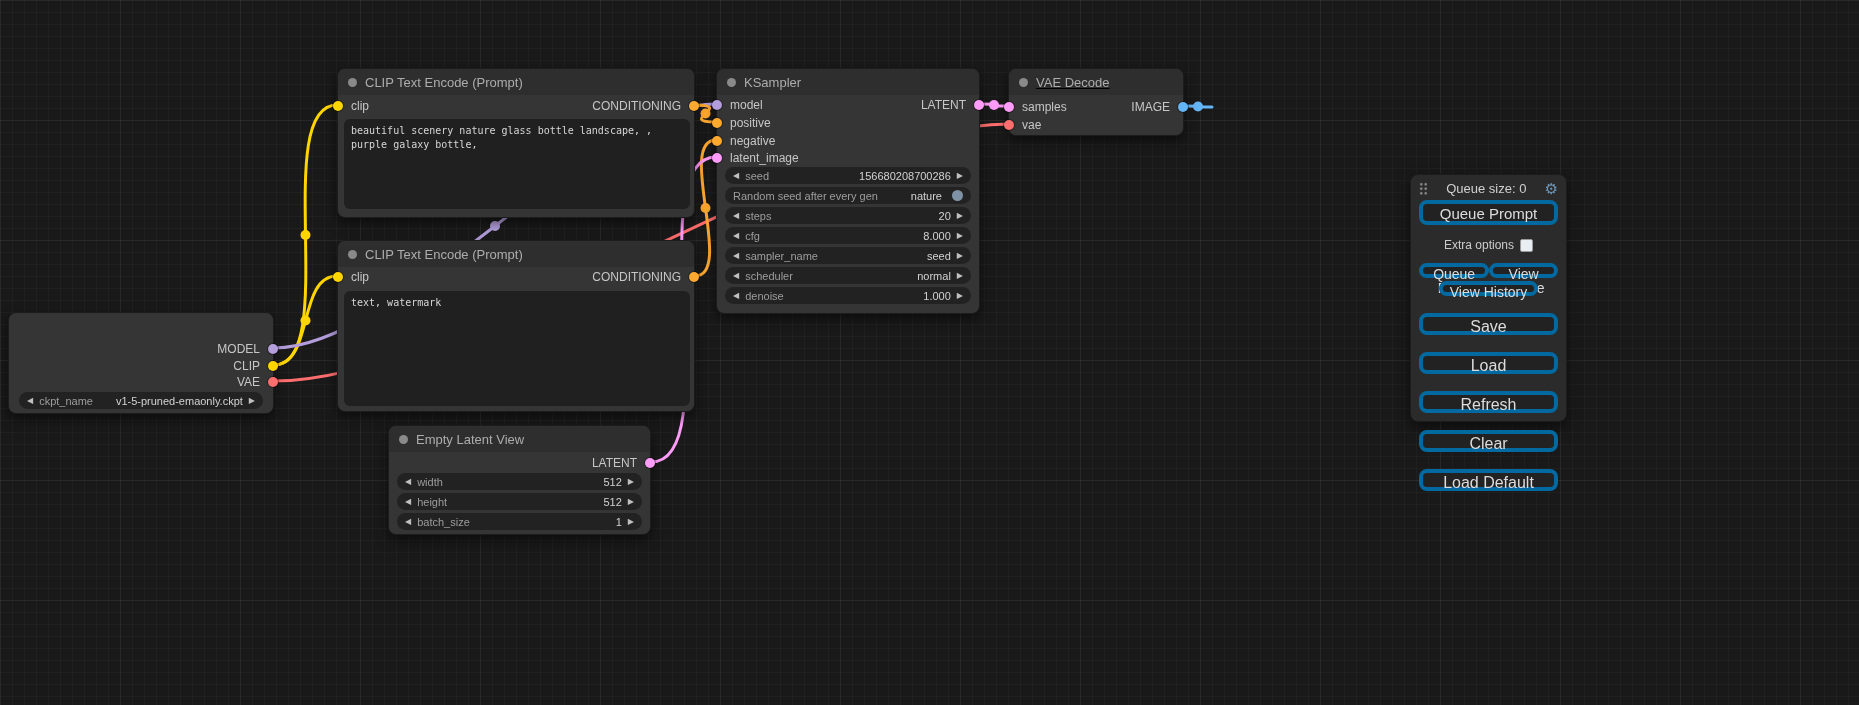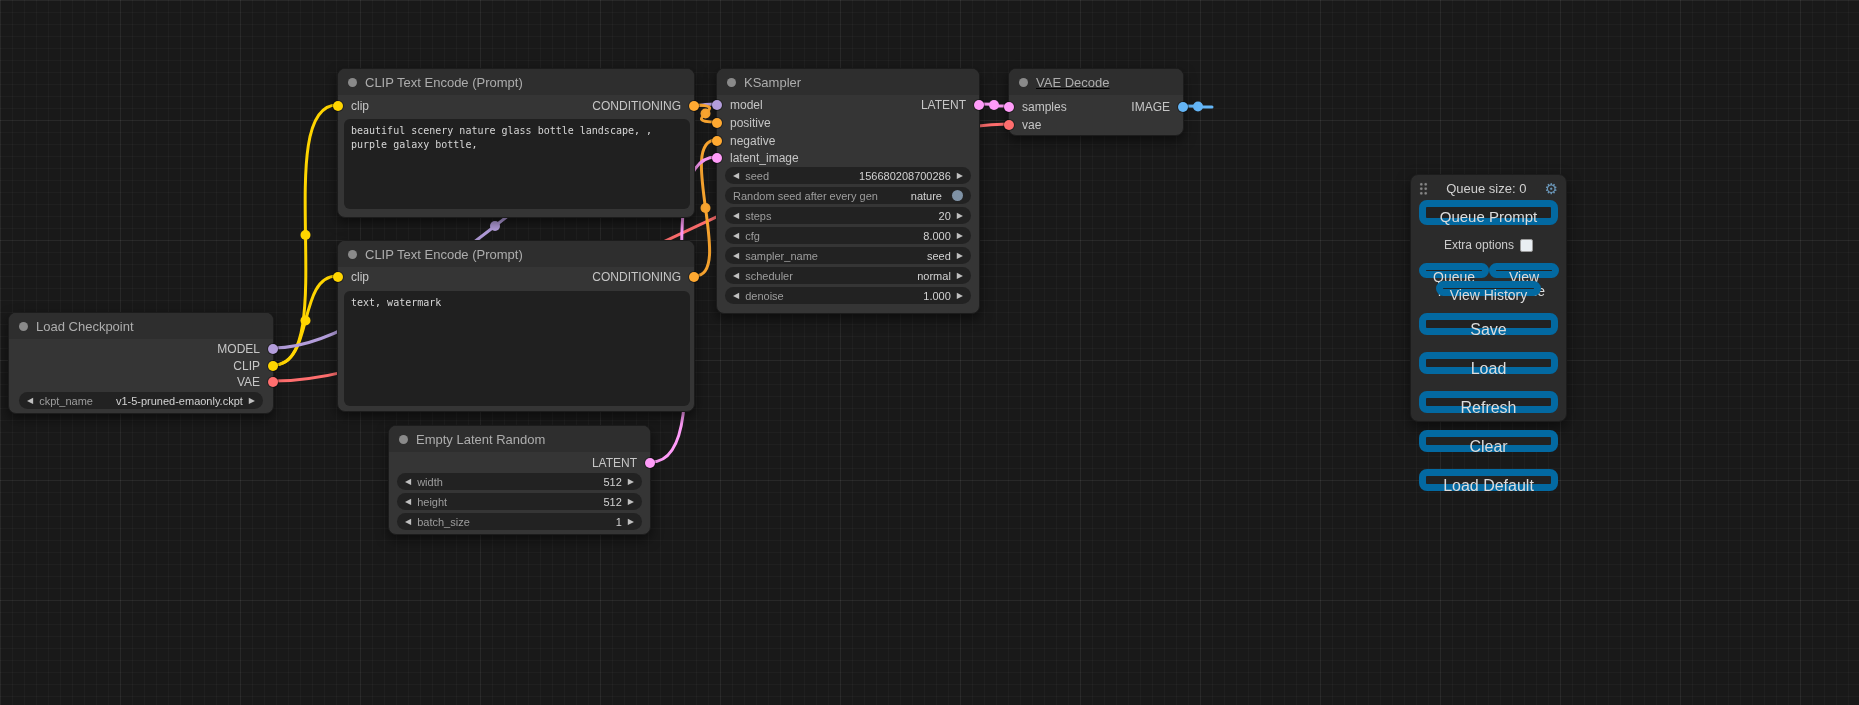--- a/index.html
+++ b/index.html
@@ -41,21 +41,21 @@
     resize:none;box-sizing:border-box;overflow:hidden;outline:none;}
 
   
   .menu{position:absolute;z-index:3;background:#2b2b2b;border:1px solid #1c1c1c;border-radius:8px;
     box-shadow:0 6px 14px rgba(0,0,0,.5);box-sizing:border-box;display:flex;flex-direction:column;
     padding:6px 8px;color:#ccc;}
   .menu-header{display:flex;align-items:center;justify-content:space-between;height:20px;margin-bottom:4px;}
   .queue-size{font-size:13px;color:#d0d0d0;}
   .gear{font-size:15px;cursor:pointer;line-height:1;}
   .drag-dots{width:9px;height:13px;background-image:radial-gradient(circle,#8a8a8a 1.1px,transparent 1.4px);background-size:4.5px 4.5px;}
-  .btn{background:#222;border:7px solid #0369a1;border-radius:8px;color:#dcdcdc;
+  .btn{background:#222;border:4px solid #0369a1;border-radius:8px;color:#dcdcdc;
     font-family:"Liberation Sans",sans-serif;cursor:pointer;}
   .btn.queue{height:25px;font-size:15px;margin-bottom:5px;}
   .btn.big{height:22px;font-size:16px;margin-top:17px;}
   .btn.small{height:15px;font-size:14px;padding:0 7px;border-radius:8px;line-height:1;}
   .extra-row{display:flex;align-items:center;justify-content:center;gap:6px;font-size:12px;height:16px;margin:8px 0;}
   .checkbox{width:11px;height:11px;background:#e9eef2;border:1px solid #9a9a9a;border-radius:2px;}
   .small-row{display:flex;justify-content:space-between;margin-top:3px;}
   .small-row.center{justify-content:center;}
   .gap8{height:8px;}
 </style>
@@ -79,24 +79,20 @@
     <circle cx="705.5" cy="208" r="5" style="fill: rgb(255, 169, 49);"></circle>
     <path d="M651,462 C729,462 638,157 716,157" style="stroke: rgb(255, 156, 249);"></path>
     <circle cx="683.5" cy="309.5" r="5" style="fill: rgb(255, 156, 249);"></circle>
     <path d="M980,104 C1020,104 968,106 1008,106" style="stroke: rgb(255, 156, 249);"></path>
     <circle cx="994" cy="105" r="5" style="fill: rgb(255, 156, 249);"></circle>
     <path d="M1184,106 C1224,106 1172,107 1212,107" style="stroke: rgb(100, 181, 246);"></path>
     <circle cx="1198" cy="106.5" r="5" style="fill: rgb(100, 181, 246);"></circle>
   </svg>
 
   <div class="node" style="left:8px;top:312px;width:266px;height:102px;">
-    <div class="node-title">
-      <span class="tdot" style="background: rgb(138, 138, 138);"></span>
-      <span>Load Checkpoint</span>
-    </div>
     <div class="srow out" style="top:27px">
       <span class="dot" style="background: rgb(179, 157, 219);"></span>
       <span>MODEL</span>
     </div>
     <div class="srow out" style="top:44px">
       <span class="dot" style="background: rgb(255, 213, 0);"></span>
       <span>CLIP</span>
     </div>
     <div class="srow out" style="top:60px">
       <span class="dot" style="background: rgb(255, 110, 110);"></span>
@@ -226,21 +222,21 @@
     <div class="srow in" style="top:47px">
       <span class="dot" style="background: rgb(255, 110, 110);"></span>
       <span>vae</span>
     </div>
   </div>
 
 
   <div class="node" style="left:388px;top:425px;width:263px;height:110px;">
     <div class="node-title">
       <span class="tdot" style="background: rgb(138, 138, 138);"></span>
-      <span>Empty Latent Random</span>
+      <span>Empty Latent View</span>
     </div>
     <div class="srow out" style="top:28px">
       <span class="dot" style="background: rgb(255, 156, 249);"></span>
       <span>LATENT</span>
     </div>
     <div class="widget" style="left:8px;right:8px;top:47px">
       <span class="arrow">◀</span>
       <span class="wname">width</span>
       <span class="wval">512</span>
       <span class="arrow">▶</span>

